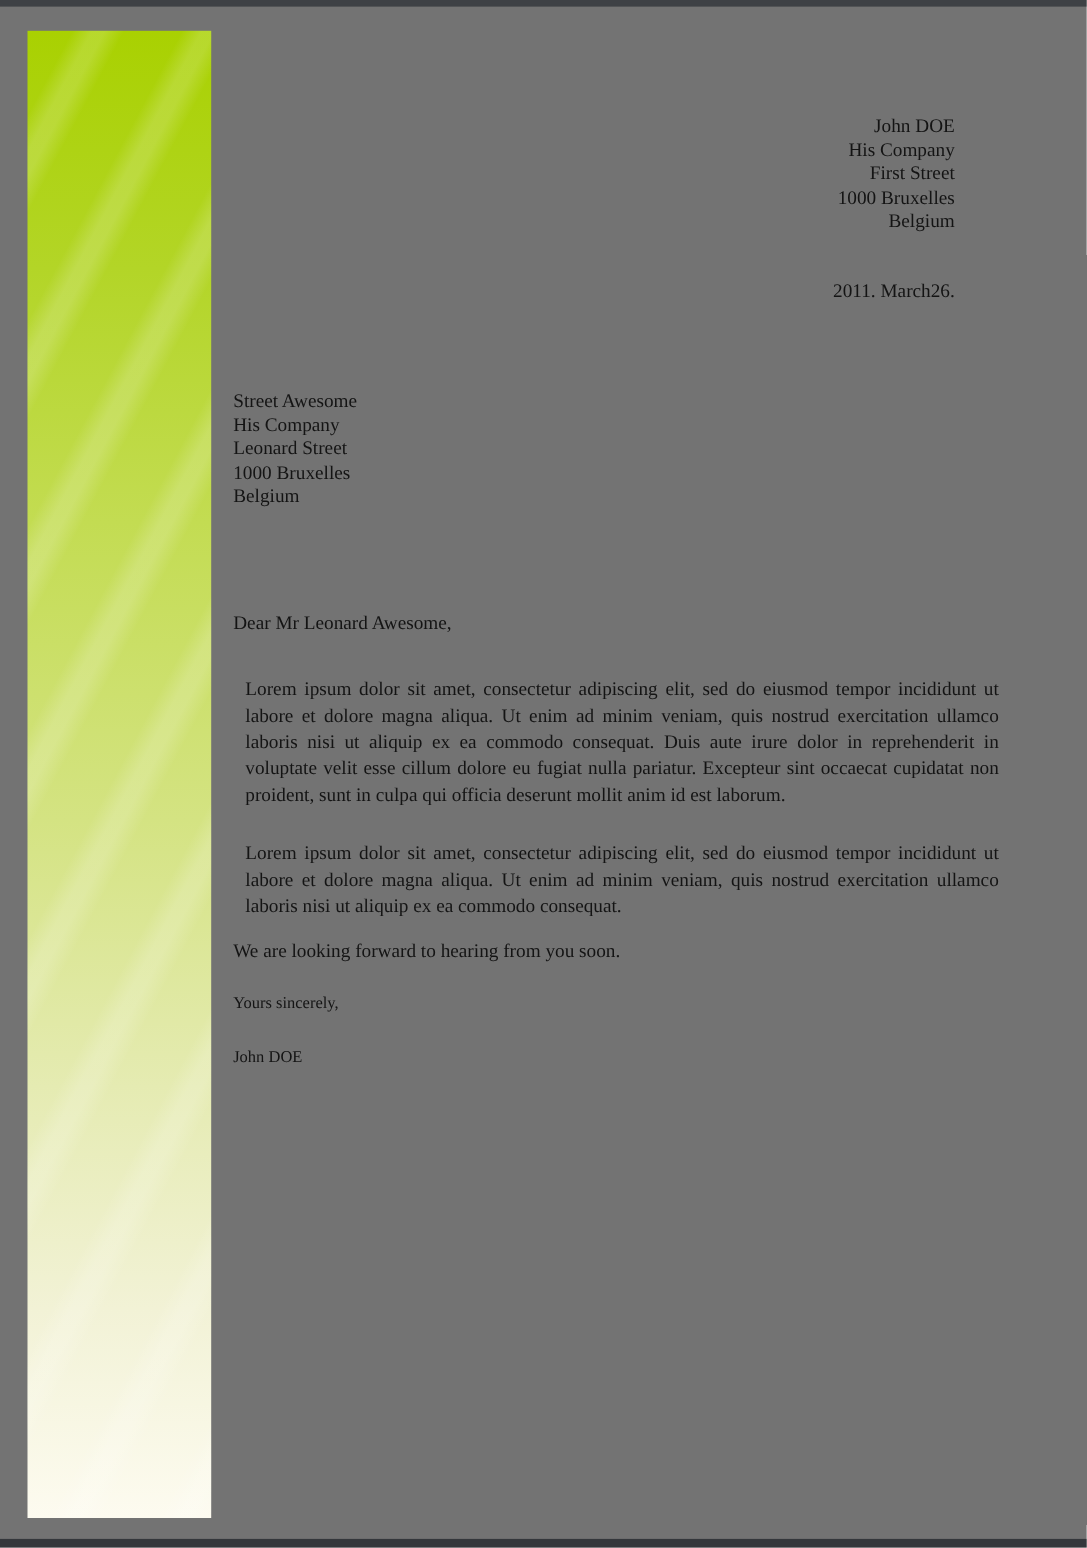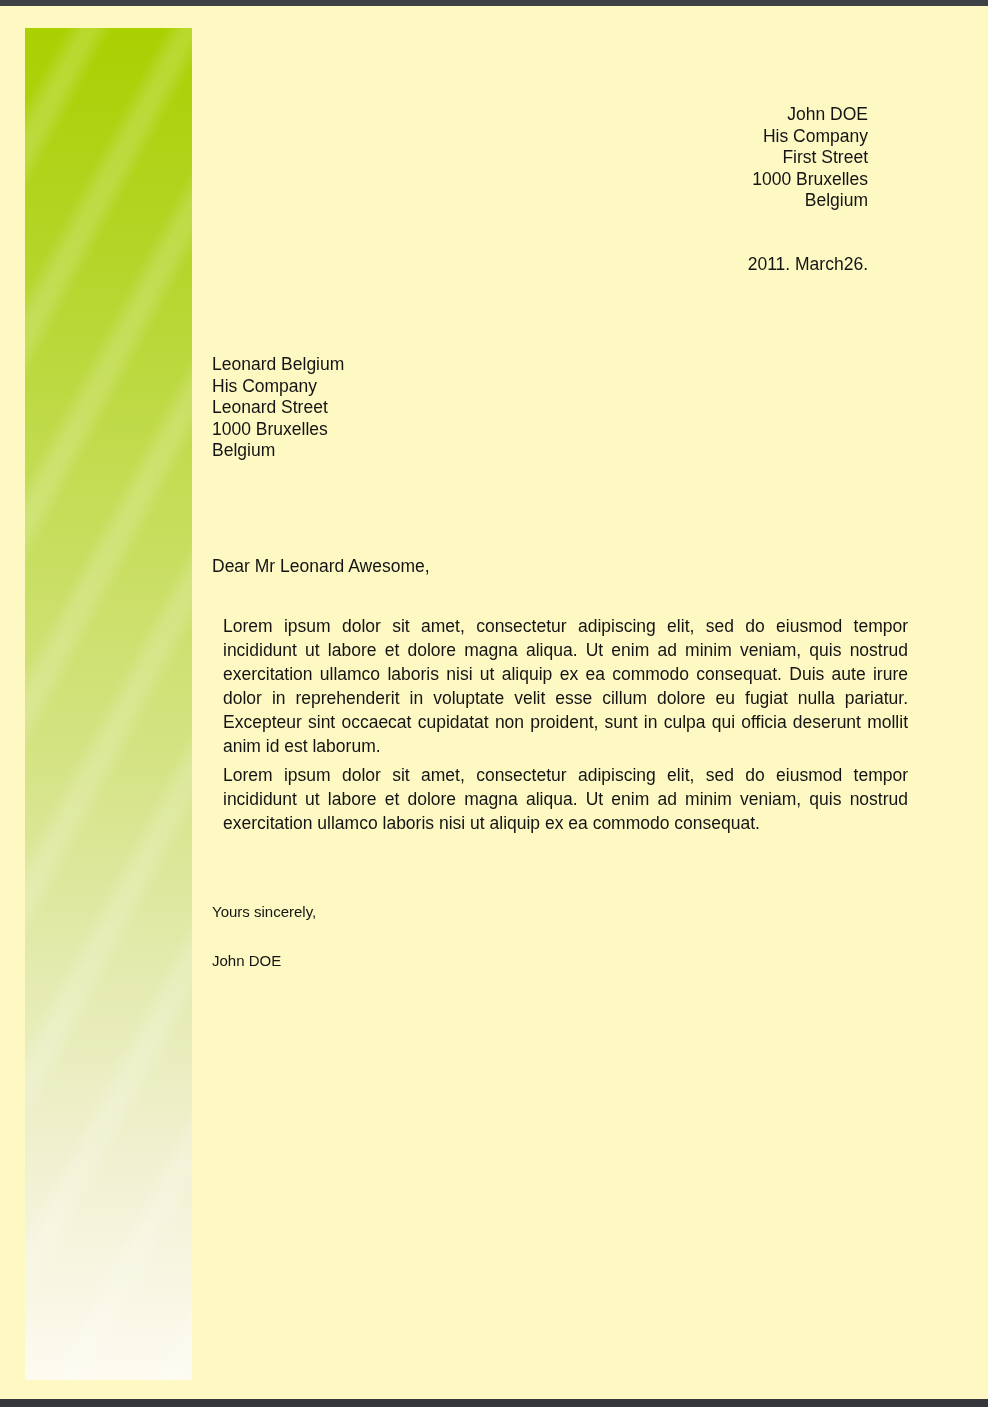--- a/index.html
+++ b/index.html
@@ -4,23 +4,23 @@
 <style>
   html, body {
     margin: 0;
     padding: 0;
     background: #ffffff;
   }
   .viewport {
     position: relative;
     width: 988px;
     height: 1407px;
-    background: #fef9c3;
+    background: #737373;
     overflow: hidden;
-    font-family: Liberation Sans, sans-serif;
+    font-family: Liberation Serif, serif;
     color: #141414;
   }
   .bar-top {
     position: absolute;
     left: 0; top: 0;
     width: 100%; height: 6px;
     background: #3e4145;
   }
   .bar-bottom {
     position: absolute;
@@ -122,33 +122,34 @@
     <div>John DOE</div>
     <div>His Company</div>
     <div>First Street</div>
     <div>1000 Bruxelles</div>
     <div>Belgium</div>
   </div>
 
   <div class="date">2011. March26.</div>
 
   <div class="recipient">
-    <div>Leonard Belgium</div>
+    <div>Street Awesome</div>
     <div>His Company</div>
     <div>Leonard Street</div>
     <div>1000 Bruxelles</div>
     <div>Belgium</div>
   </div>
 
   <div class="salutation">Dear Mr Leonard Awesome,</div>
 
   <p class="para para-1">Lorem ipsum dolor sit amet, consectetur adipiscing elit, sed do eiusmod tempor incididunt ut labore et dolore magna aliqua. Ut enim ad minim veniam, quis nostrud exercitation ullamco laboris nisi ut aliquip ex ea commodo consequat. Duis aute irure dolor in reprehenderit in voluptate velit esse cillum dolore eu fugiat nulla pariatur. Excepteur sint occaecat cupidatat non proident, sunt in culpa qui officia deserunt mollit anim id est laborum.</p>
 
   <p class="para para-2">Lorem ipsum dolor sit amet, consectetur adipiscing elit, sed do eiusmod tempor incididunt ut labore et dolore magna aliqua. Ut enim ad minim veniam, quis nostrud exercitation ullamco laboris nisi ut aliquip ex ea commodo consequat.</p>
 
+  <div class="closing-line">We are looking forward to hearing from you soon.</div>
 
   <div class="valediction">Yours sincerely,</div>
 
   <div class="signature">John DOE</div>
 
   <div class="bar-bottom"></div>
 
 </div>
 
 </body></html>

